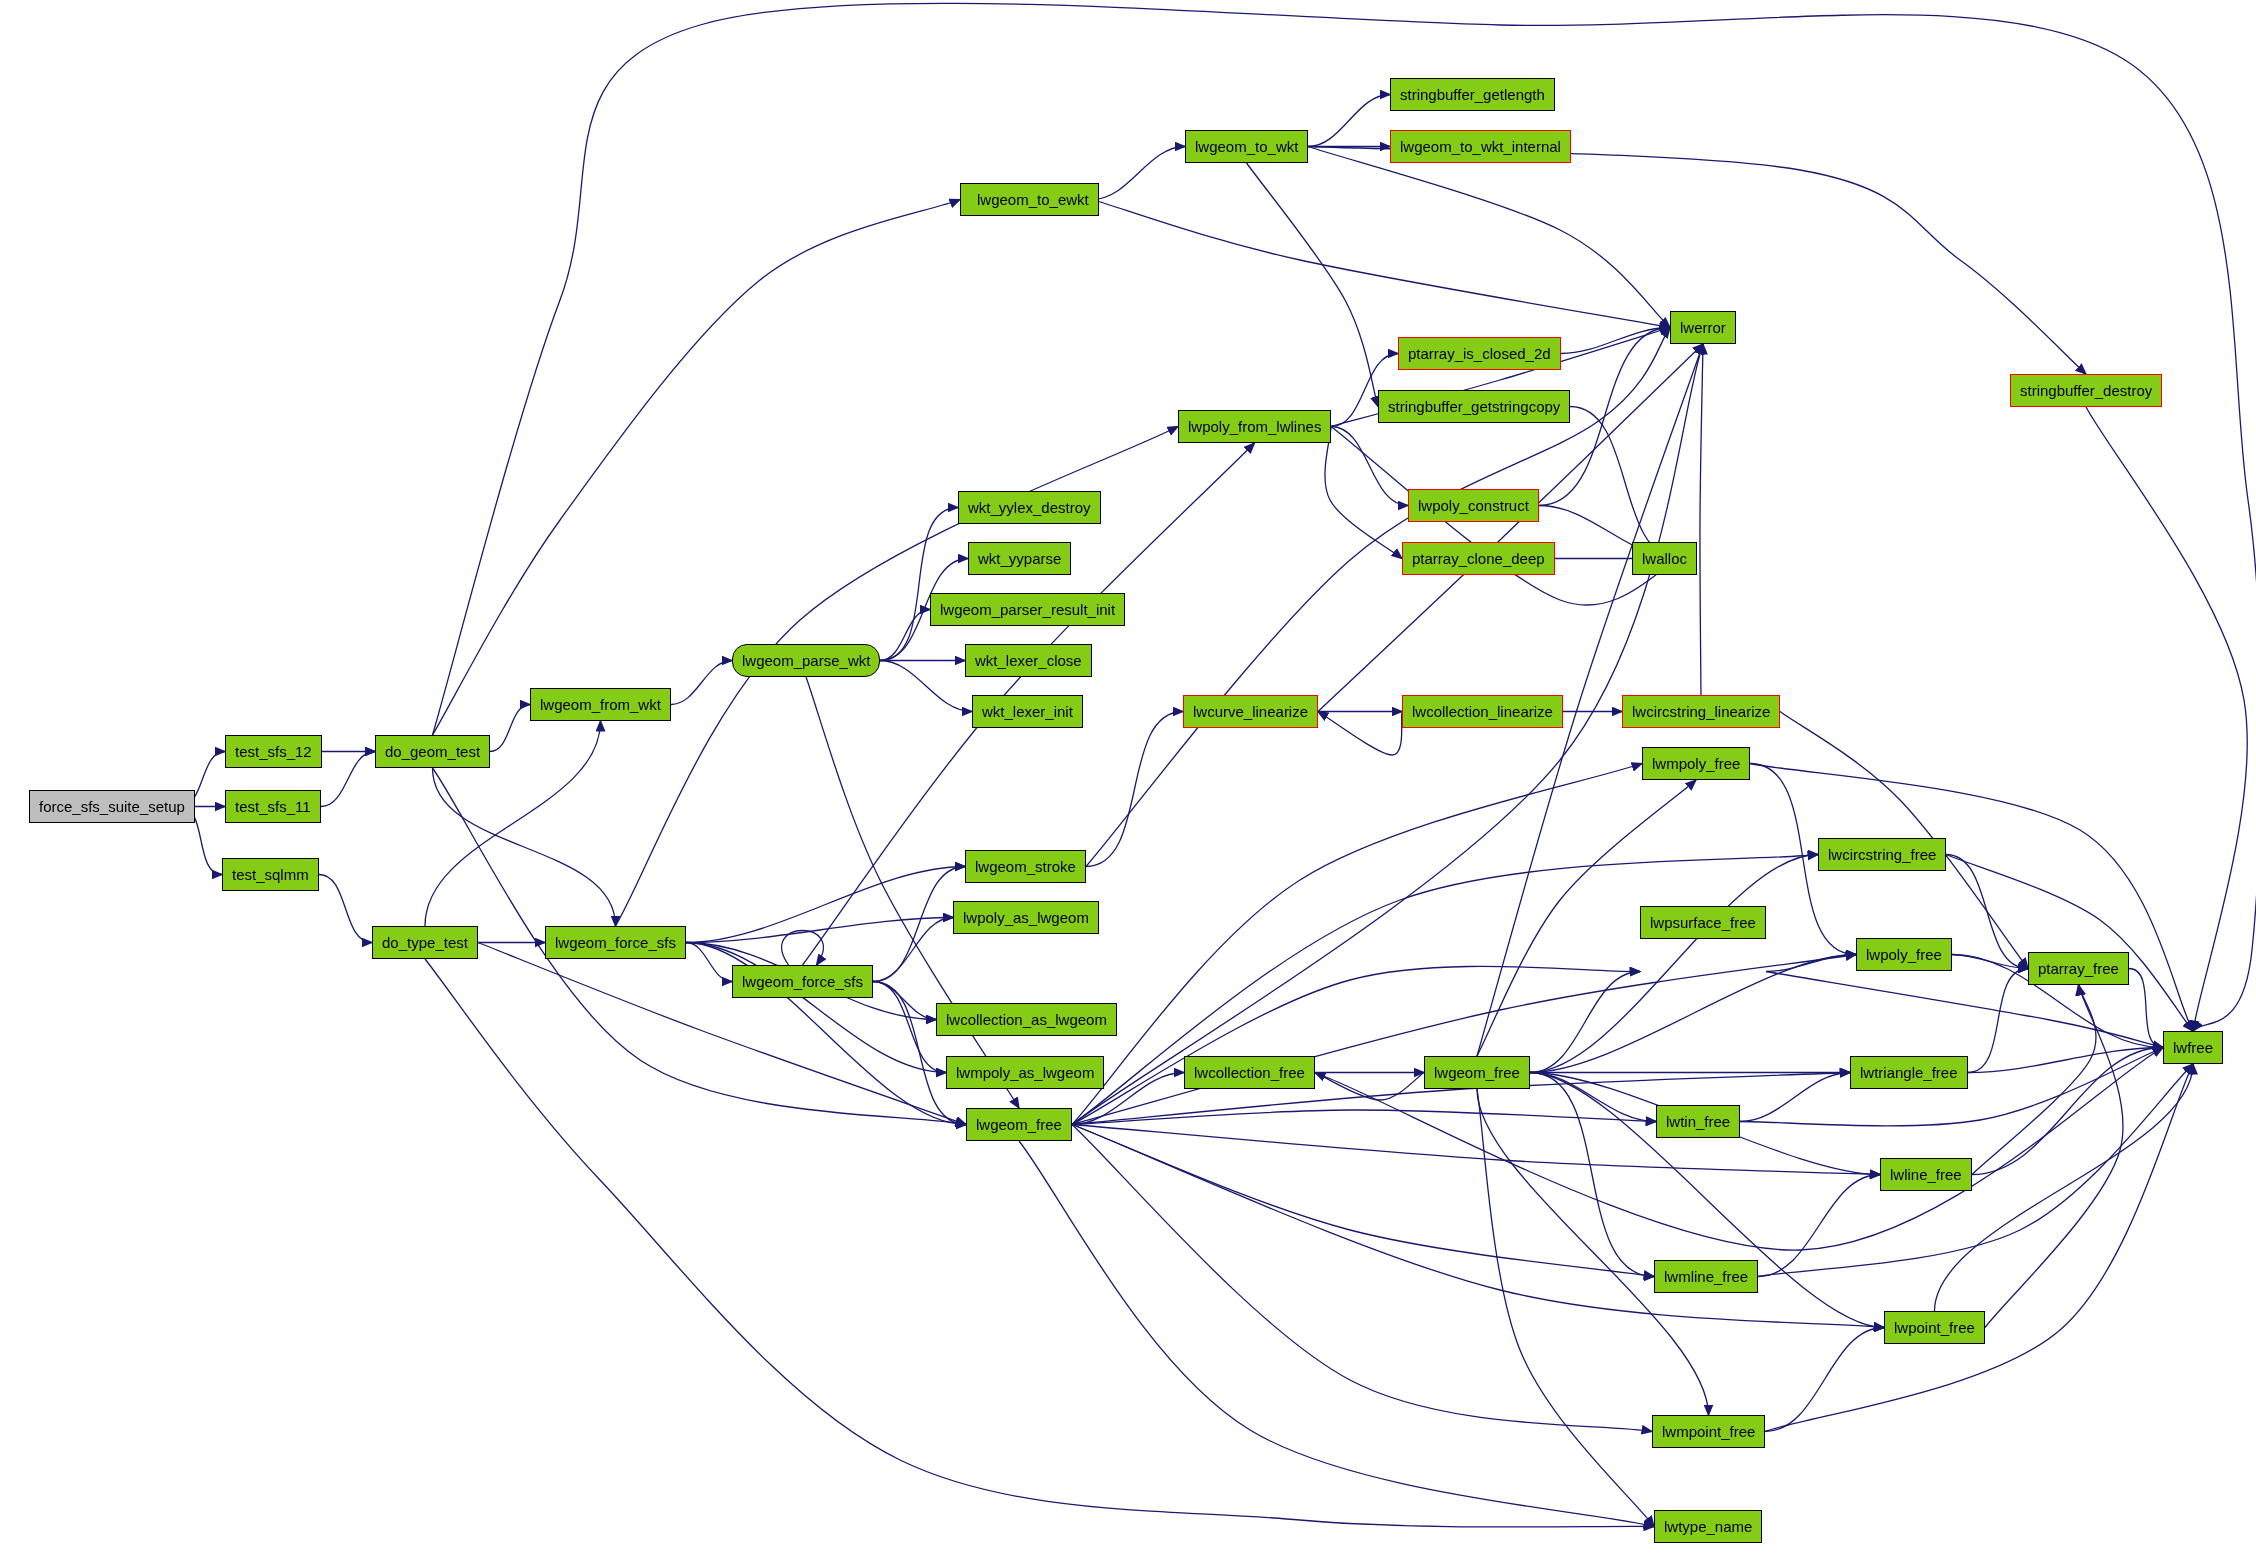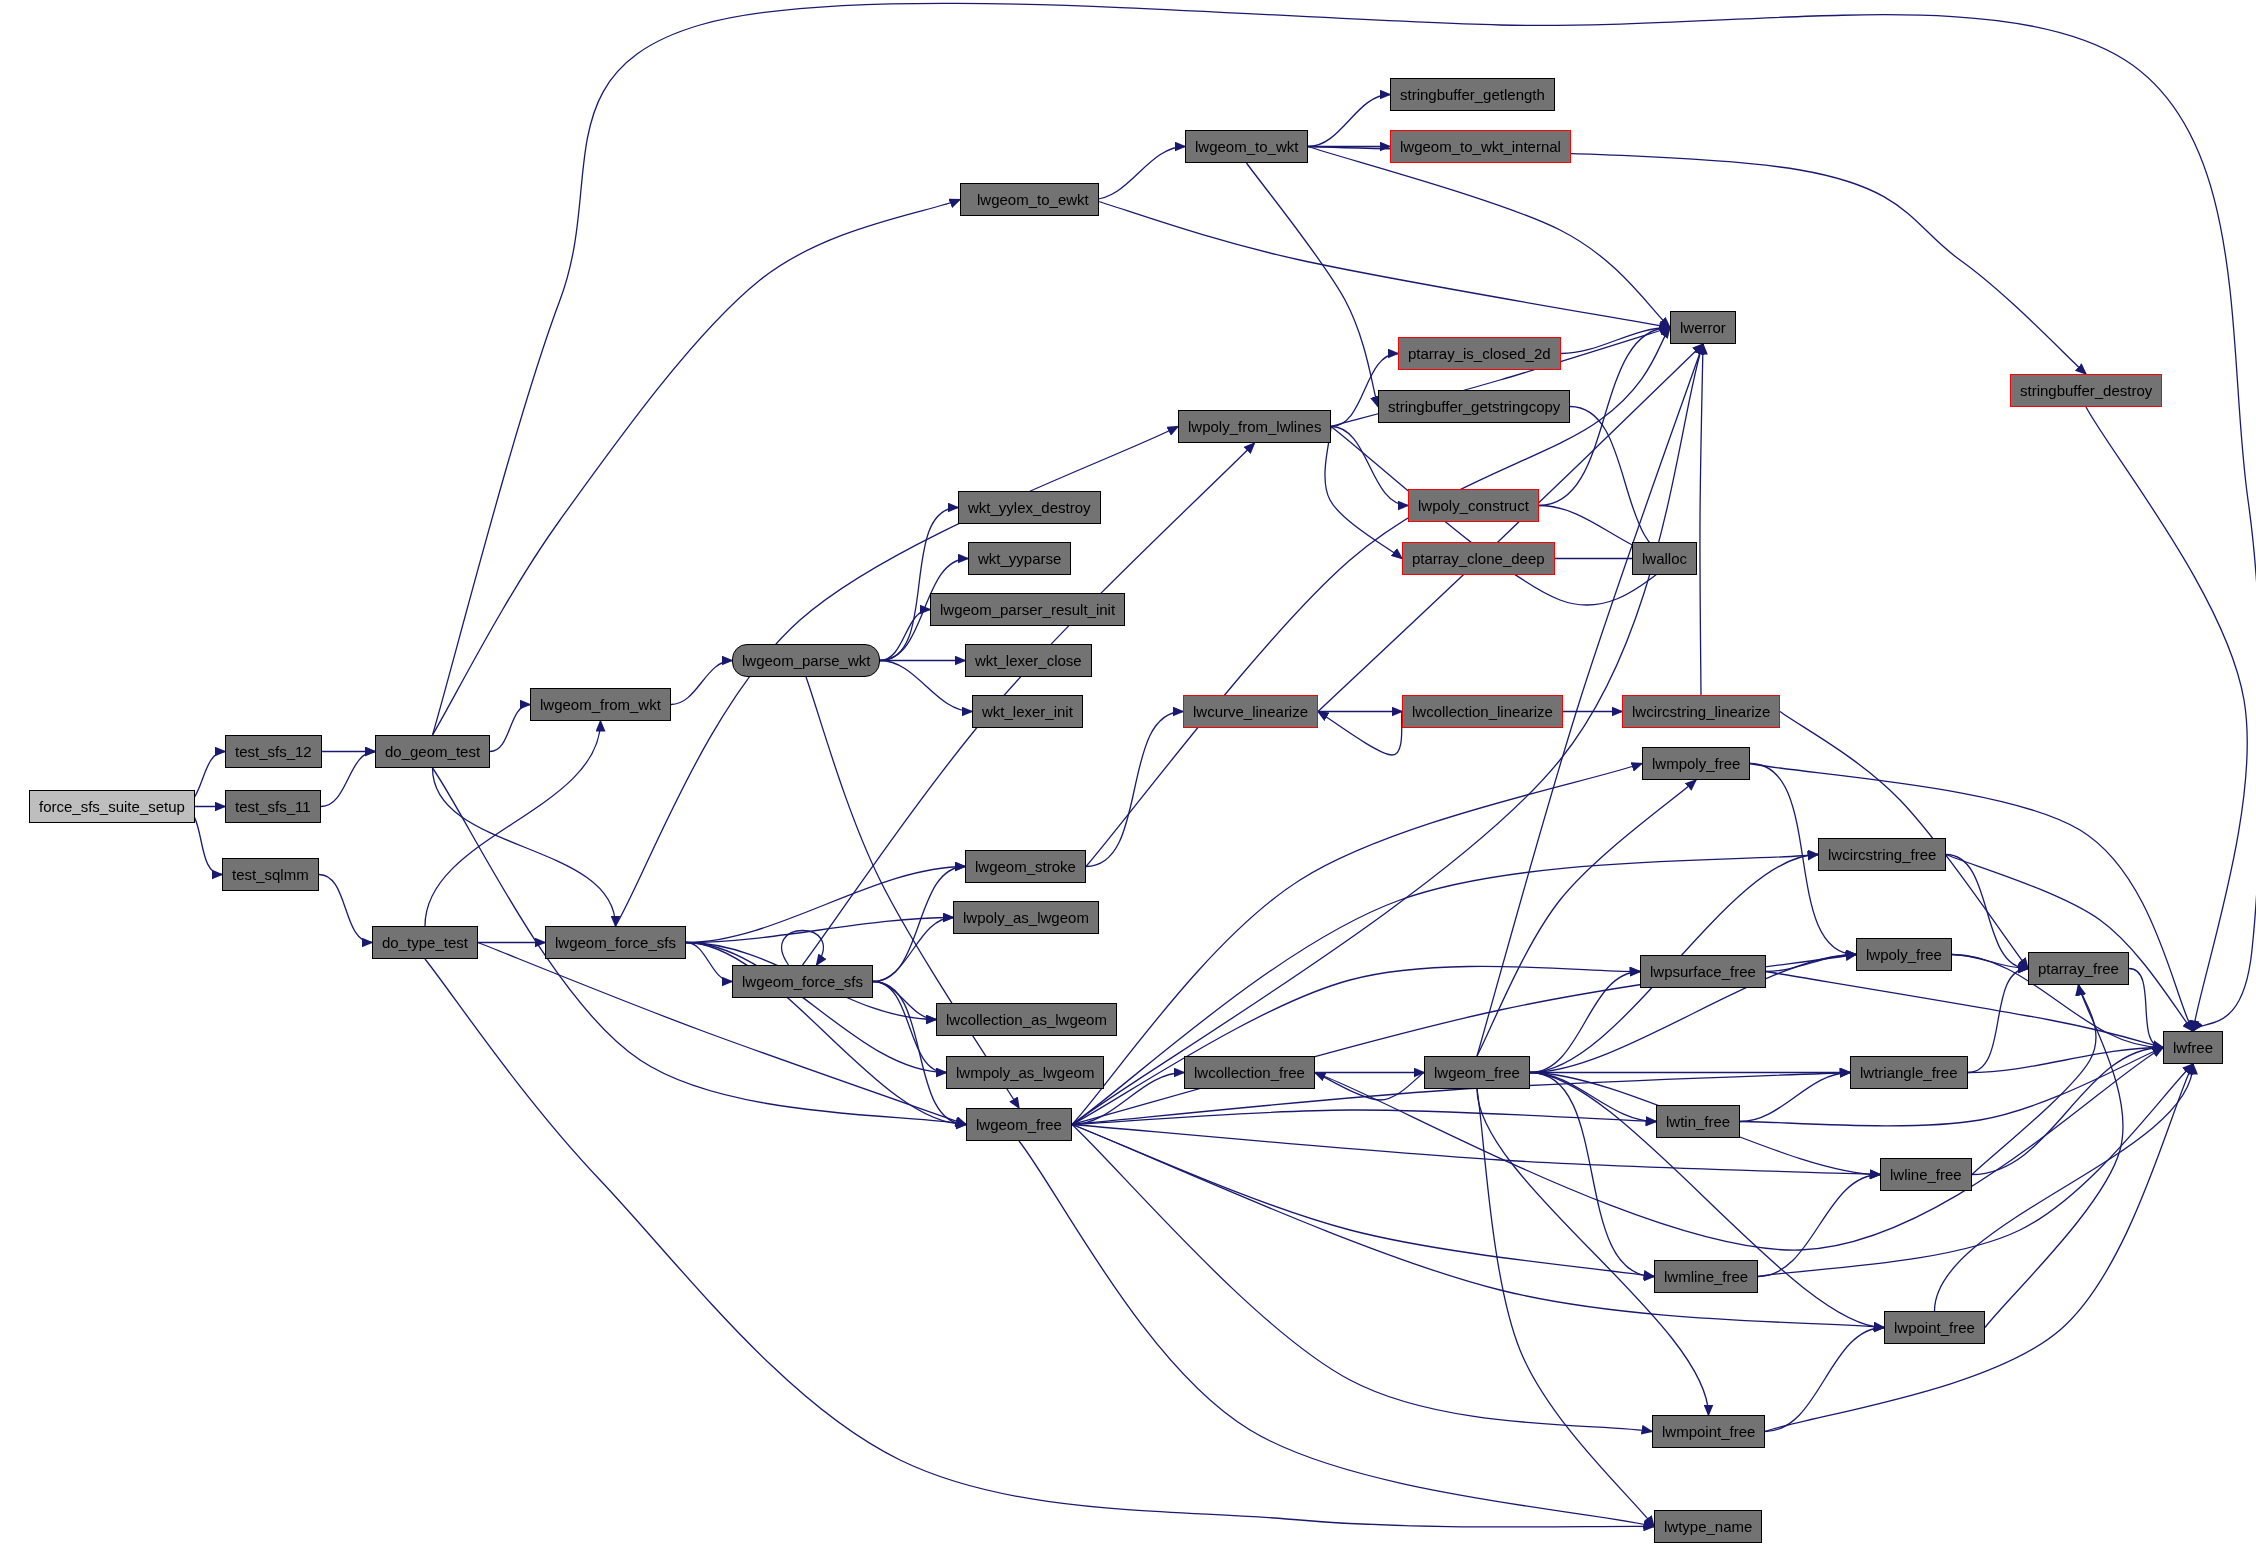--- a/index.html
+++ b/index.html
@@ -10,21 +10,21 @@
     overflow:hidden;
     font-family:"Liberation Sans", sans-serif;
   }
   #edges{position:absolute;left:0;top:0;z-index:1;pointer-events:none;}
   .edge{fill:none;stroke:var(--edge,#191970);stroke-width:1.3;}
   #arrow path{fill:var(--edge,#191970);}
   .node{
     position:absolute;
     box-sizing:border-box;
     border:1px solid var(--border,#000000);
-    background:#737373;
+    background:#84cc16;
     color:#000000;
     font-size:15px;
     line-height:19px;
     padding:6px 9px;
     white-space:nowrap;
     z-index:2;
     text-align:center;
   }
   .node.red{border-color:var(--red,#ff0000);}
   .node.root{background:var(--rootfill,#bebebe);}
@@ -178,21 +178,21 @@
     <div class="node" style="left: 930px; top: 593px;">lwgeom_parser_result_init</div>
     <div class="node" style="left: 965px; top: 644px;">wkt_lexer_close</div>
     <div class="node" style="left: 972px; top: 695px;">wkt_lexer_init</div>
     <div class="node red" style="left: 1183px; top: 695px;">lwcurve_linearize</div>
     <div class="node red" style="left: 1402px; top: 695px;">lwcollection_linearize</div>
     <div class="node red" style="left: 1622px; top: 695px;">lwcircstring_linearize</div>
     <div class="node" style="left: 1642px; top: 747px;">lwmpoly_free</div>
     <div class="node" style="left: 1818px; top: 838px;">lwcircstring_free</div>
     <div class="node" style="left: 965px; top: 850px;">lwgeom_stroke</div>
     <div class="node" style="left: 953px; top: 901px;">lwpoly_as_lwgeom</div>
-    <div class="node" style="left: 1640px; top: 955px;">lwpsurface_free</div>
+    <div class="node" style="left: 1640px; top: 906px;">lwpsurface_free</div>
     <div class="node" style="left: 1856px; top: 938px;">lwpoly_free</div>
     <div class="node" style="left: 2028px; top: 952px;">ptarray_free</div>
     <div class="node" style="left: 2163px; top: 1031px;">lwfree</div>
     <div class="node" style="left: 936px; top: 1003px;">lwcollection_as_lwgeom</div>
     <div class="node" style="left: 946px; top: 1056px;">lwmpoly_as_lwgeom</div>
     <div class="node" style="left: 1184px; top: 1056px;">lwcollection_free</div>
     <div class="node" style="left: 1424px; top: 1056px;">lwgeom_free</div>
     <div class="node" style="left: 1850px; top: 1056px;">lwtriangle_free</div>
     <div class="node" style="left: 966px; top: 1108px;">lwgeom_free</div>
     <div class="node" style="left: 1656px; top: 1105px;">lwtin_free</div>

